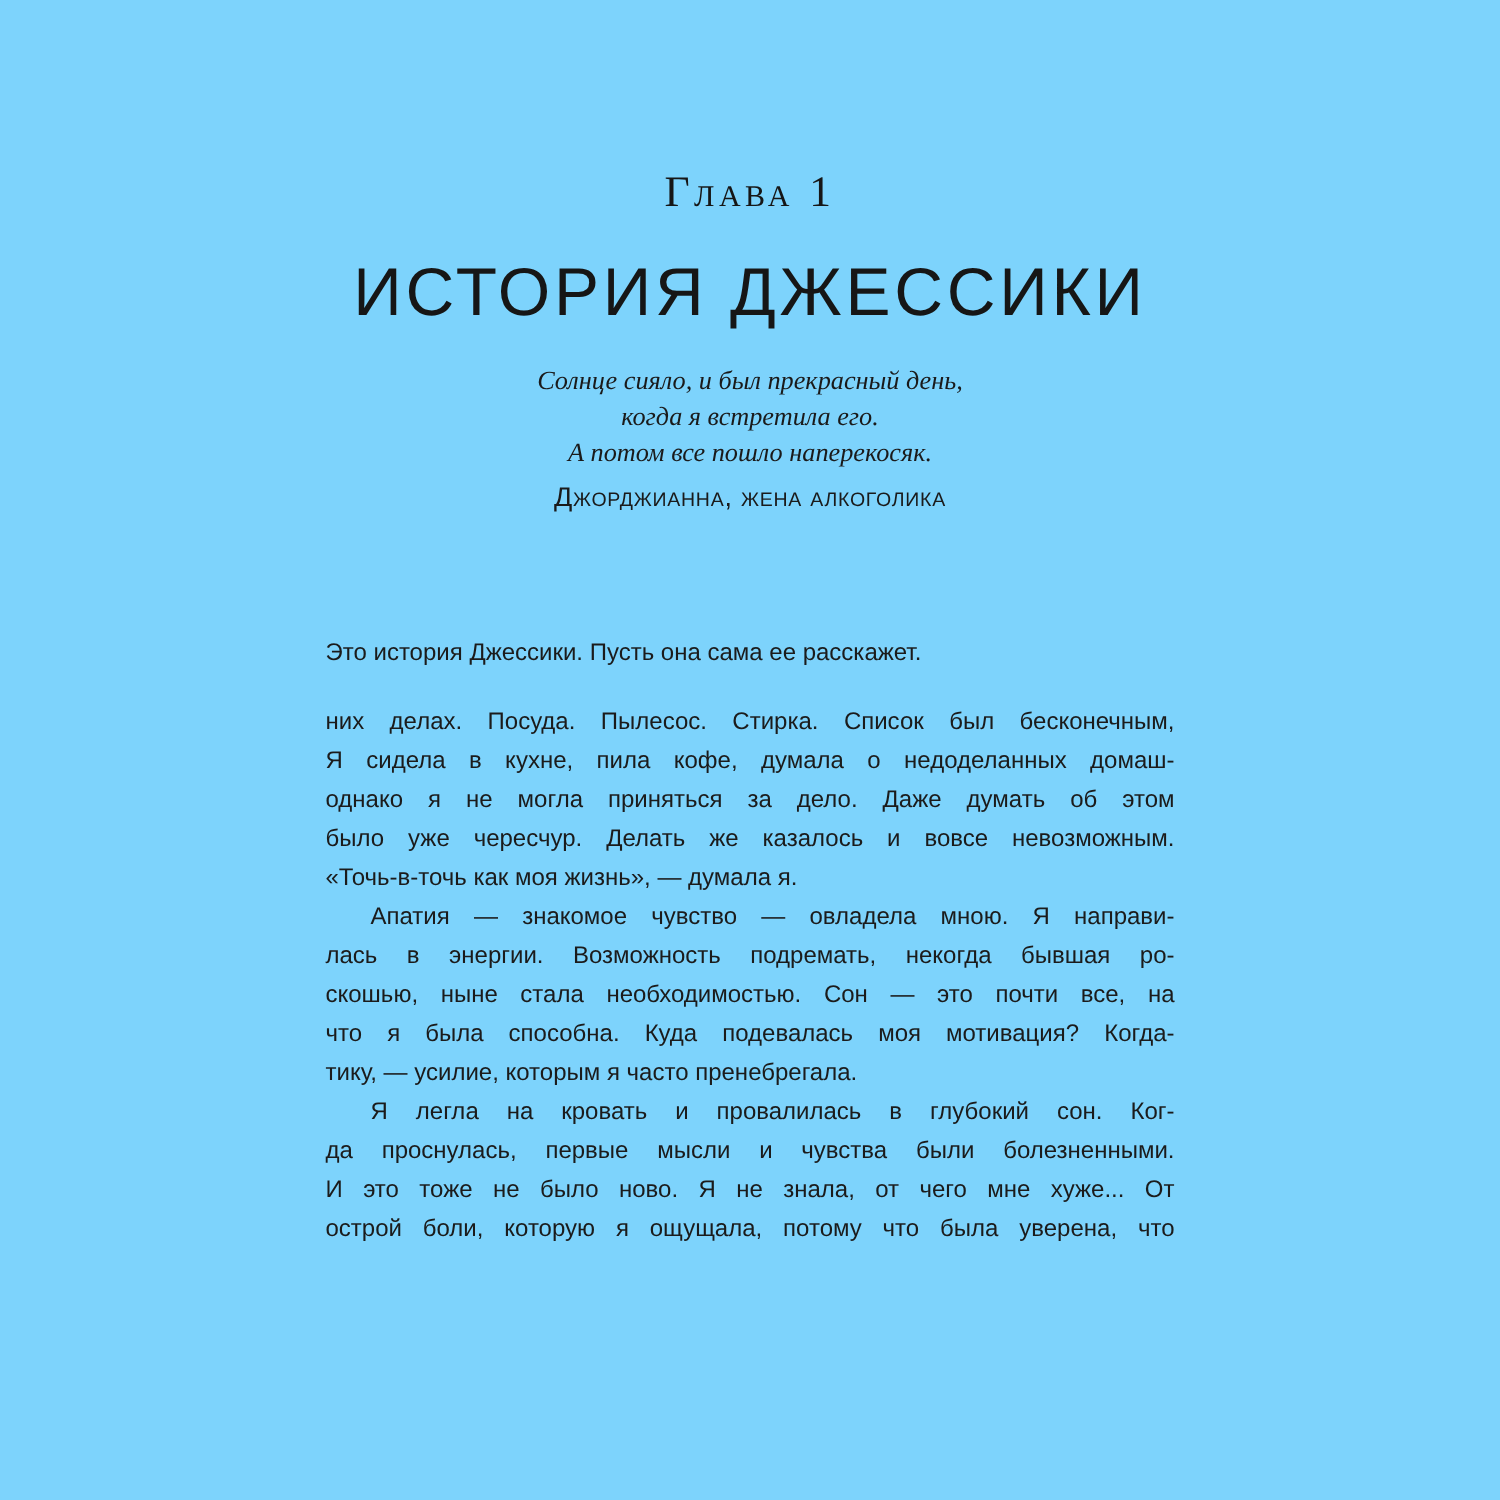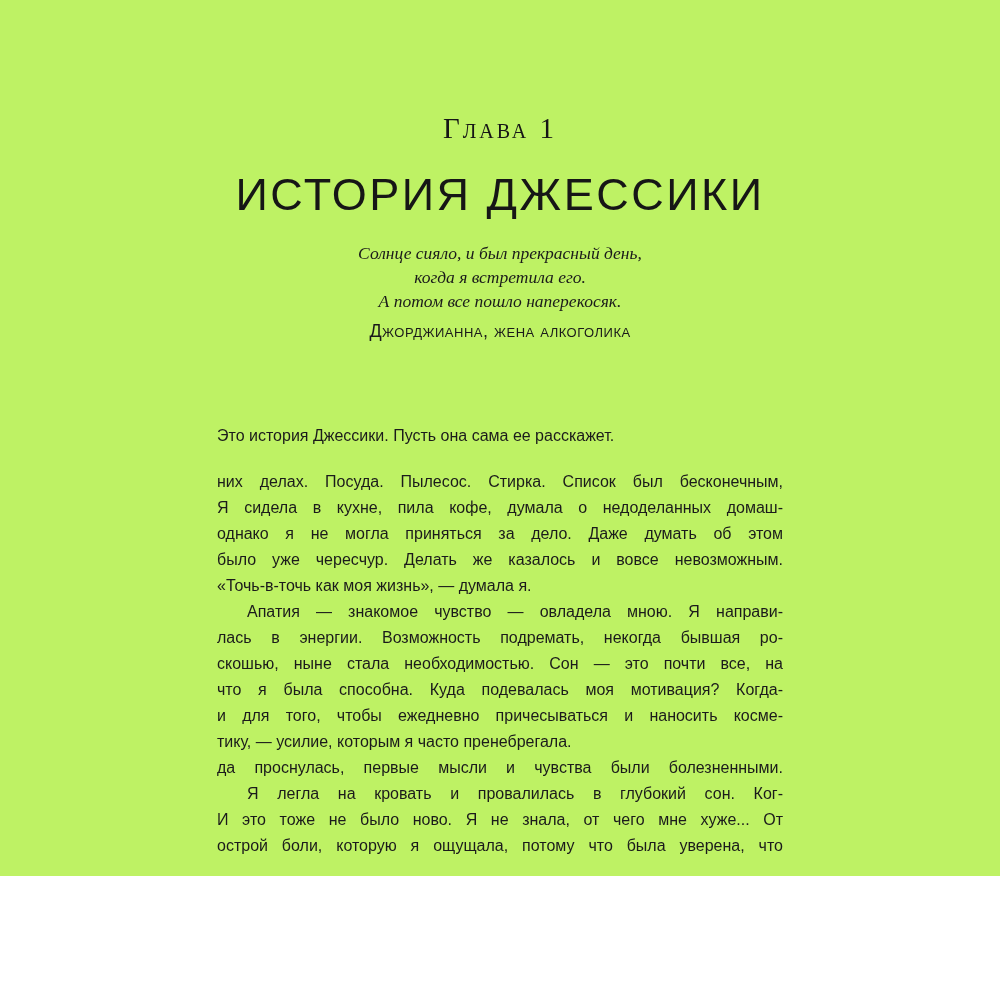--- a/index.html
+++ b/index.html
@@ -6,22 +6,22 @@
 
   html, body {
     width: 1000px;
     height: 1000px;
     background: #ffffff;
     overflow: hidden;
   }
 
   .page {
     width: 1000px;
-    height: 876px;
-    background: #bef264;
+    height: 1000px;
+    background: #7dd3fc;
     color: #121212;
     position: relative;
   }
 
   .content {
     width: 566px;
     margin: 0 auto;
     padding-top: 112px;
   }
 
@@ -120,26 +120,25 @@
             <div class="line first">Я сидела в кухне, пила кофе, думала о недоделанных домаш-</div>
             <div class="line">однако я не могла приняться за дело. Даже думать об этом</div>
             <div class="line">было уже чересчур. Делать же казалось и вовсе невозможным.</div>
             <div class="line last">«Точь-в-точь как моя жизнь», — думала я.</div>
           </div>
           <div class="paragraph indented">
             <div class="line first">Апатия — знакомое чувство — овладела мною. Я направи-</div>
             <div class="line">лась в энергии. Возможность подремать, некогда бывшая ро-</div>
             <div class="line">скошью, ныне стала необходимостью. Сон — это почти все, на</div>
             <div class="line">что я была способна. Куда подевалась моя мотивация? Когда-</div>
-            <div class="line">и для того, чтобы ежедневно причесываться и наносить косме-</div>
             <div class="line last">тику, — усилие, которым я часто пренебрегала.</div>
           </div>
           <div class="paragraph indented">
+            <div class="line first">Я легла на кровать и провалилась в глубокий сон. Ког-</div>
             <div class="line">да проснулась, первые мысли и чувства были болезненными.</div>
-            <div class="line first">Я легла на кровать и провалилась в глубокий сон. Ког-</div>
             <div class="line">И это тоже не было ново. Я не знала, от чего мне хуже... От</div>
             <div class="line">острой боли, которую я ощущала, потому что была уверена, что</div>
           </div>
         </div>
     </div>
 
   </div>
 </div>
 
 </body></html>

